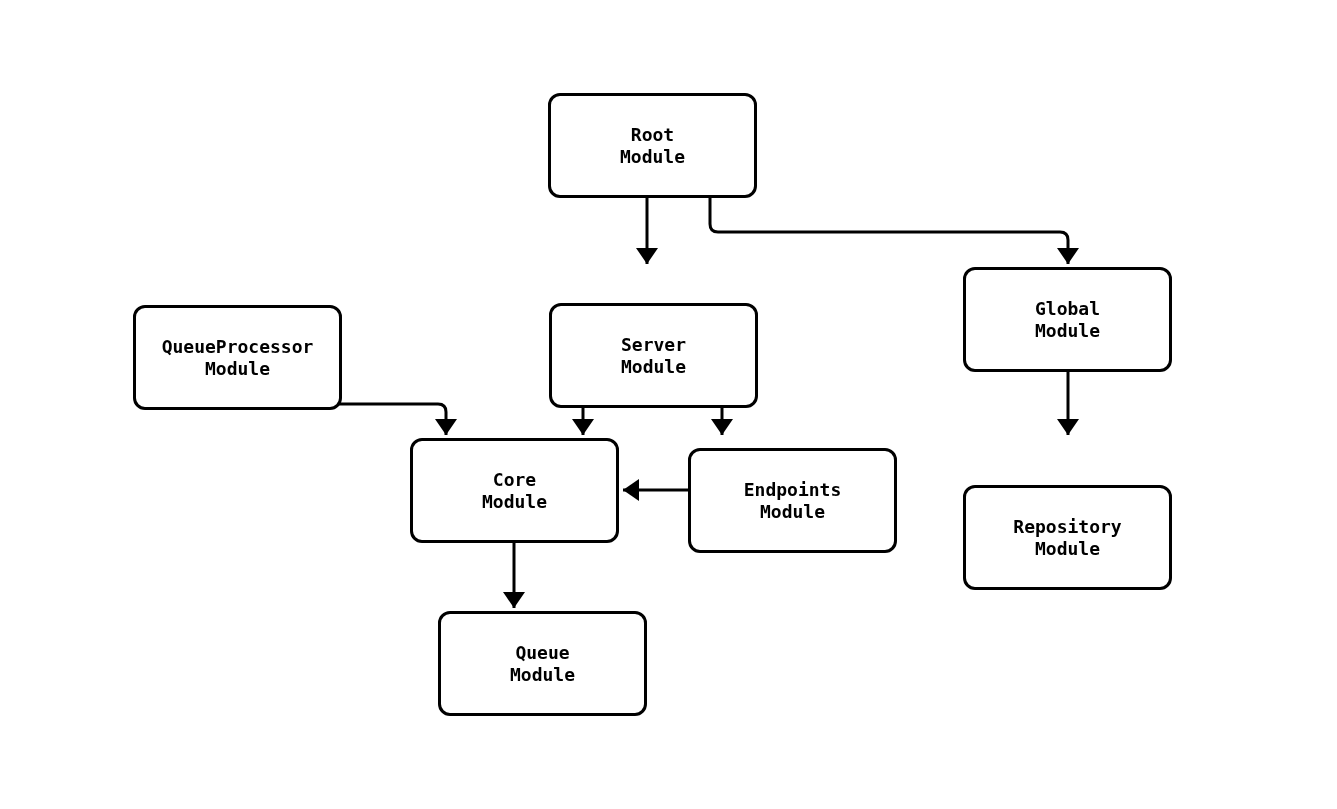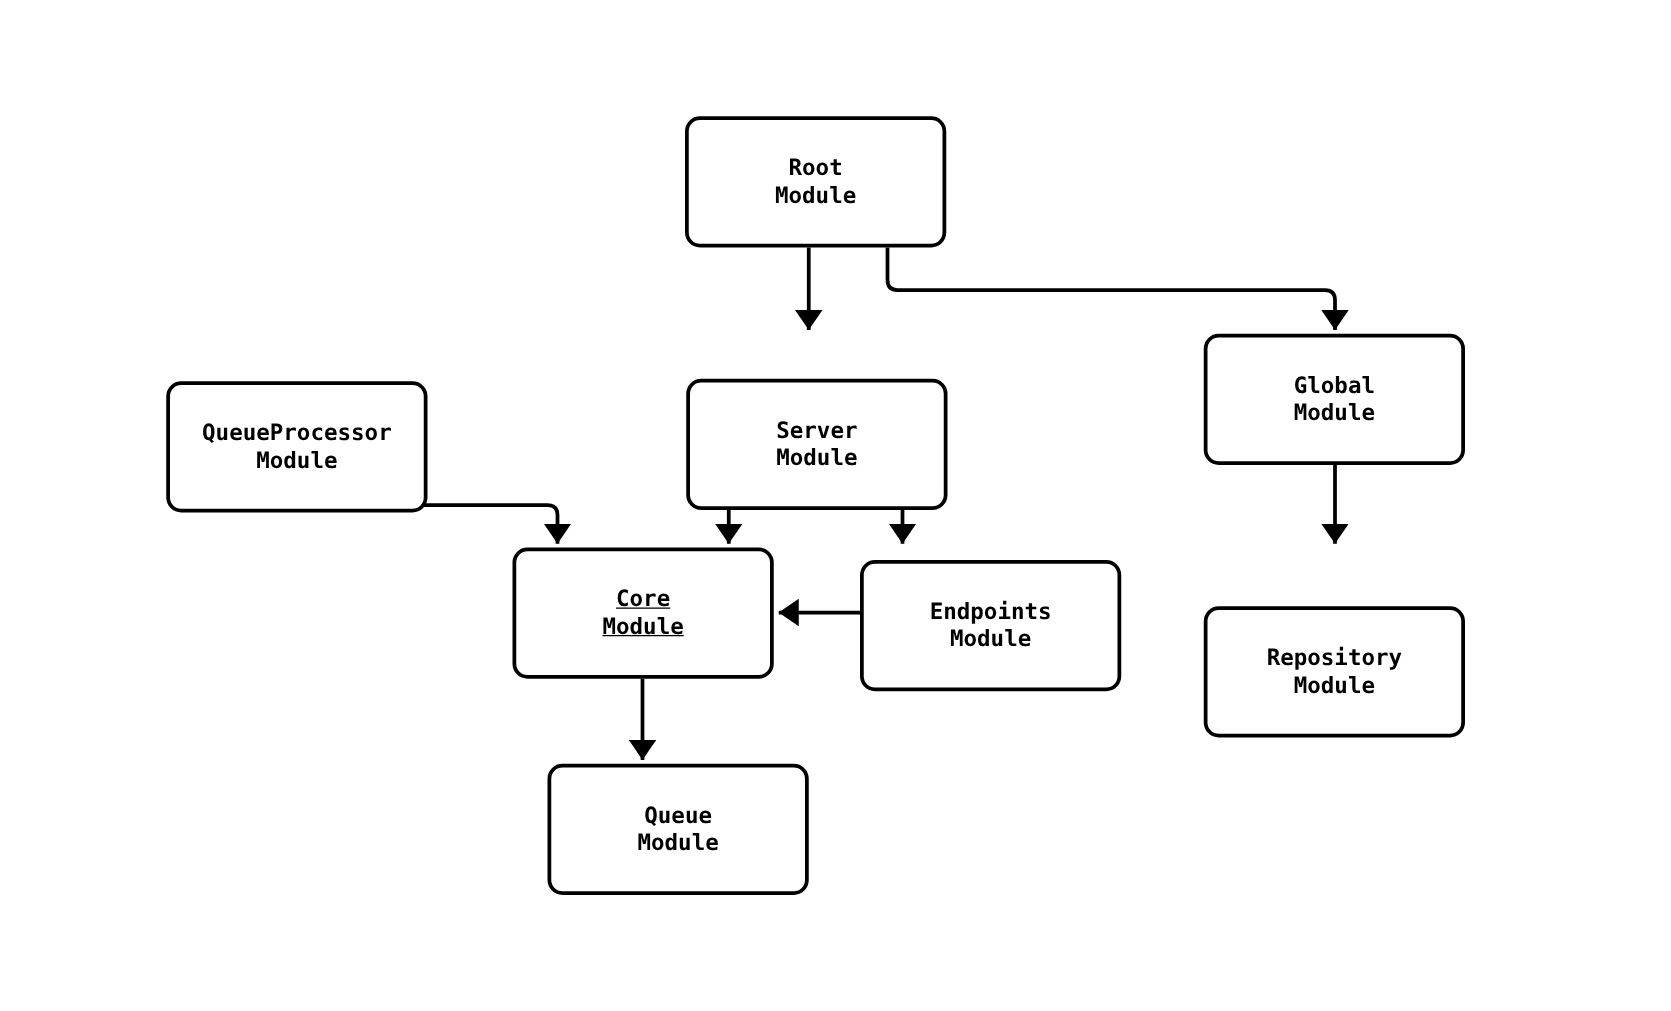--- a/index.html
+++ b/index.html
@@ -39,21 +39,21 @@
     font-size: 18px;
     line-height: 22px;
     color: #000000;
     white-space: pre-line;
     z-index: 2;
   }
   .node-root          { left: 548px;  top: 93px;  }
   .node-queueprocessor{ left: 133px;  top: 267px; margin-top: 38px; }
   .node-server        { left: 549px;  top: 267px; margin-top: 36px; }
   .node-global        { left: 963px;  top: 267px; }
-  .node-core          { left: 410px;  top: 438px; text-decoration: underline; }
+  .node-core          { left: 410px;  top: 438px; }
   .node-endpoints     { left: 688px;  top: 448px; }
   .node-repository    { left: 963px;  top: 438px; margin-top: 47px; }
   .node-queue         { left: 410px;  top: 611px; margin-left: 28px; }
   .edge {
     fill: none;
     stroke: #000000;
     stroke-width: 3px;
   }
 </style>
 </head>

